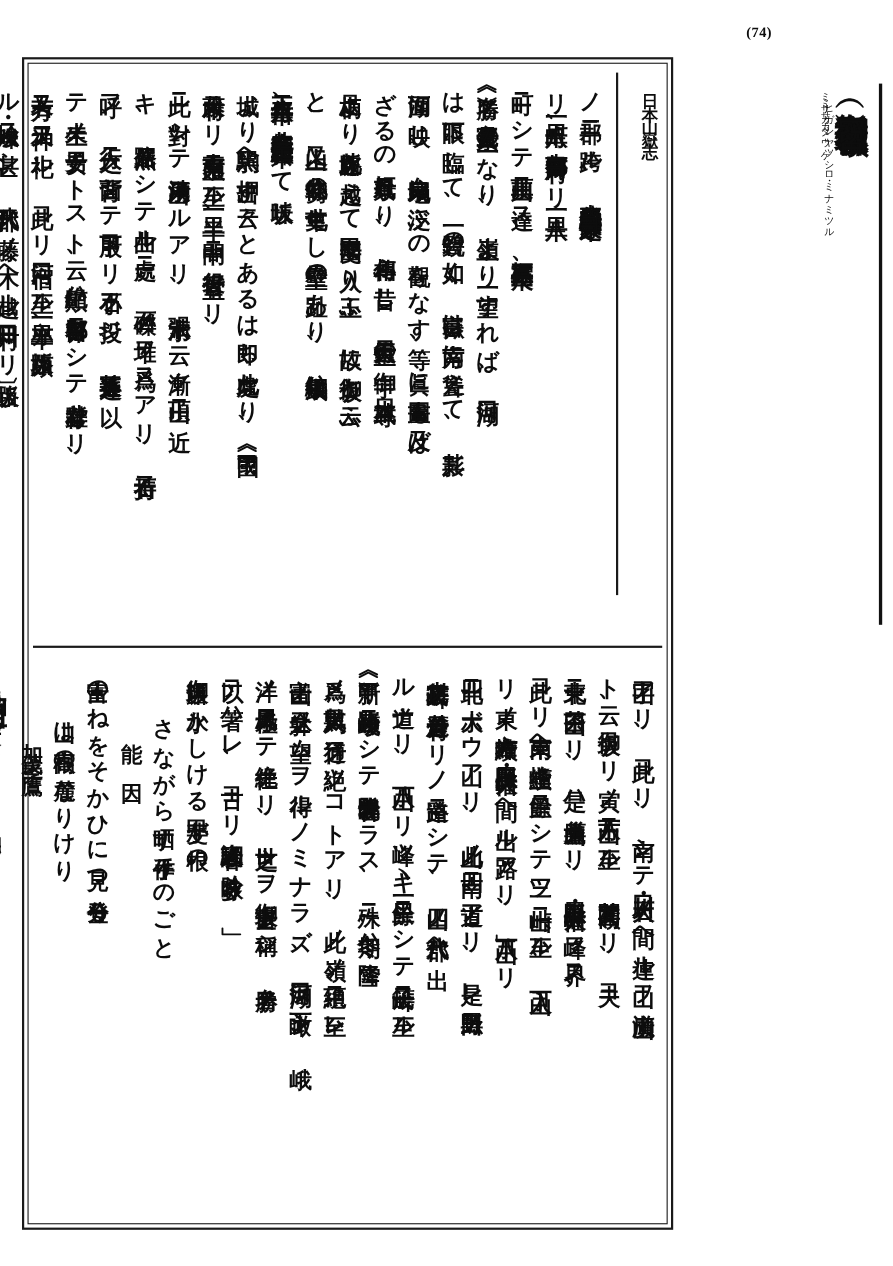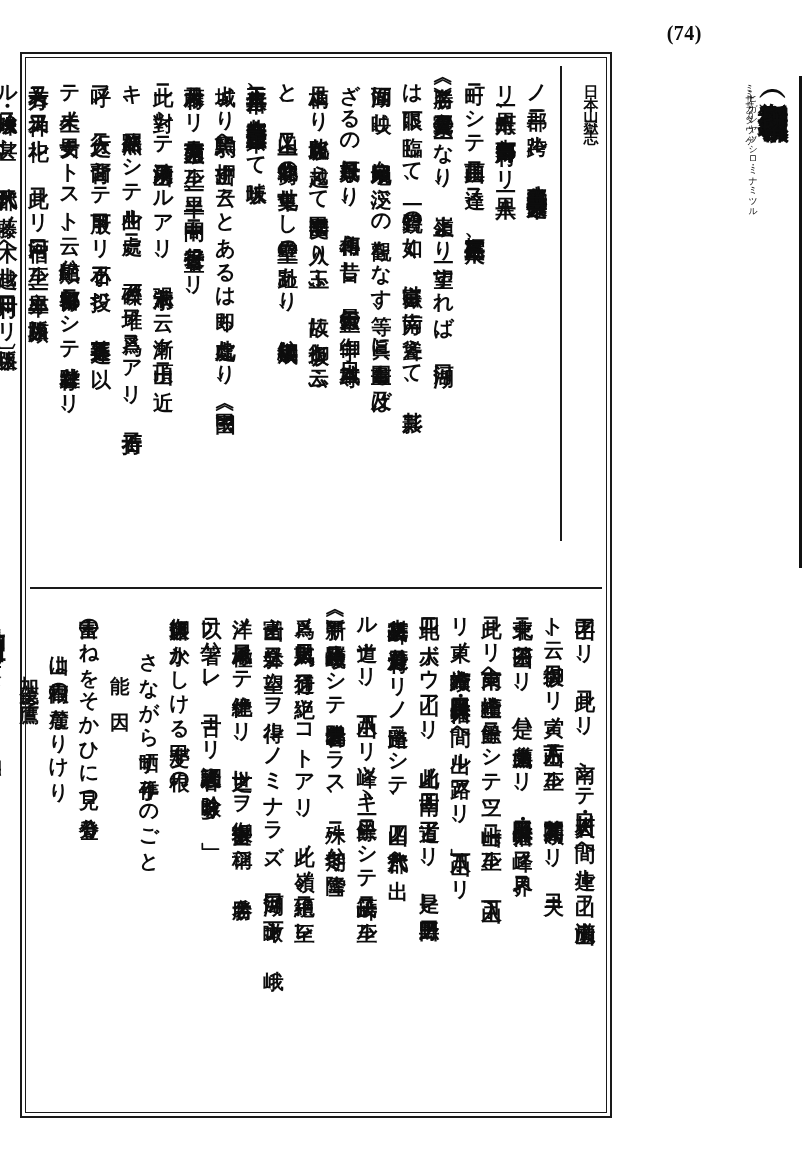--- a/index.html
+++ b/index.html
@@ -16,21 +16,21 @@
     overflow: hidden;
   }
 
   
   #page-number {
     position: absolute;
     top: 22px;
     right: 110px;
     font-family: "Liberation Serif", serif;
     font-weight: bold;
-    font-size: 20px;
+    font-size: 13px;
     letter-spacing: 0.5px;
   }
 
   
   #entry-header {
     position: absolute;
     top: 70px;
     right: 6px;
     width: 108px;
     height: 500px;

